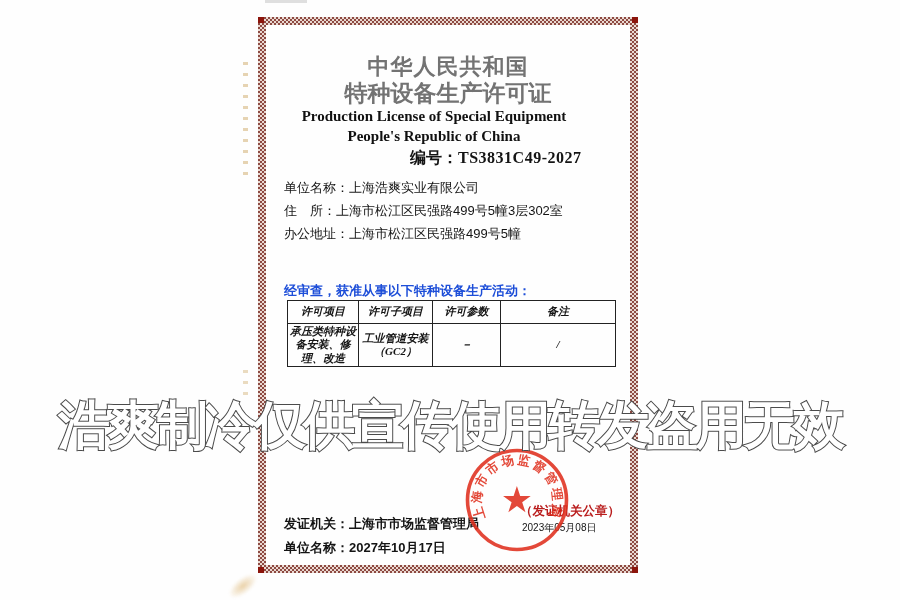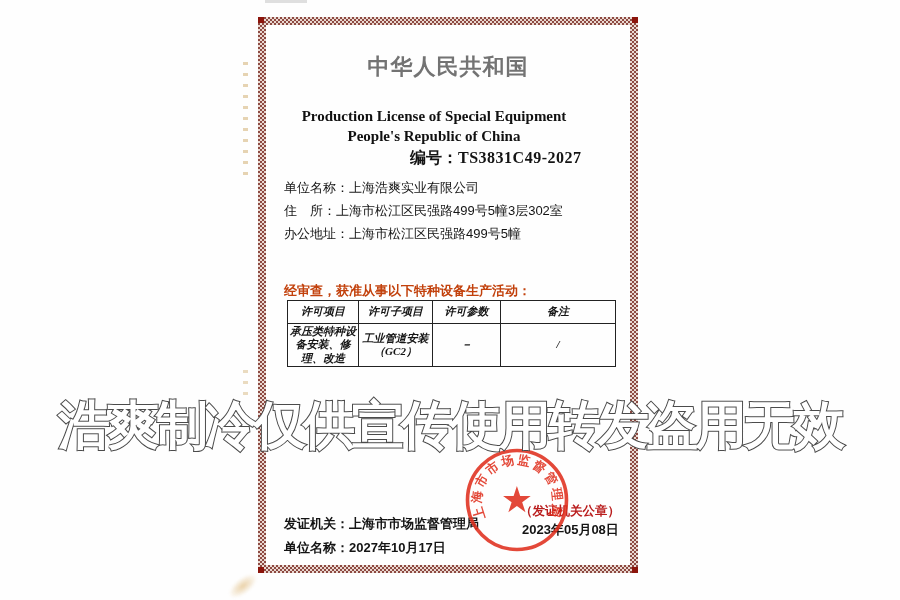--- a/index.html
+++ b/index.html
@@ -36,36 +36,36 @@
     font-family:"Liberation Serif",serif;font-weight:bold;line-height:1;}
   .title-en.l1{top:109px;font-size:15px;}
   .title-en.l2{top:129px;font-size:15px;}
 
   .license-no{position:absolute;left:410px;top:148px;font-size:16px;font-weight:bold;color:#141414;}
   .license-no .num{font-family:"Liberation Serif",serif;letter-spacing:.5px;}
 
   
   .field{position:absolute;left:284px;font-size:13px;font-weight:normal;color:#141414;white-space:nowrap;}
   .field.f0{top:179px;} .field.f1{top:202px;} .field.f2{top:225px;}
-  .approval{position:absolute;left:284px;top:282px;font-size:13px;font-weight:bold;color:#c2410c;}
+  .approval{position:absolute;left:284px;top:282px;font-size:13px;font-weight:bold;color:#1d4ed8;}
 
   
   table.lic{position:absolute;left:287px;top:300px;border-collapse:collapse;table-layout:fixed;
     width:328px;font-family:"Liberation Serif",serif;font-style:italic;color:#161616;}
   table.lic th,table.lic td{border:1.6px solid #222;text-align:center;vertical-align:middle;
     padding:1px 2px;line-height:1.2;}
   table.lic th{font-size:11px;font-weight:bold;height:20px;}
   table.lic td{font-size:11px;font-weight:bold;height:40px;}
   col.c1{width:71px;} col.c2{width:74px;} col.c3{width:68px;} col.c4{width:115px;}
 
   
   .footer-line{position:absolute;left:284px;font-size:13px;font-weight:bold;color:#141414;white-space:nowrap;}
   .footer-line.issuer{top:515px;} .footer-line.valid{top:539px;}
   .seal-note{position:absolute;left:520px;top:503px;font-size:12.5px;font-weight:bold;color:#b91c1c;}
-  .issue-date{position:absolute;left:522px;top:521px;font-size:13px;font-weight:bold;color:#141414;}
+  .issue-date{position:absolute;left:522px;top:521px;font-size:10px;font-weight:normal;color:#141414;}
 
   
   .stamp{position:absolute;left:462px;top:445px;width:110px;height:110px;z-index:20;opacity:.88;}
 
   
   .watermark{position:absolute;left:0;top:399px;width:900px;text-align:center;z-index:30;
     font-size:52px;font-weight:bold;letter-spacing:-3px;line-height:1;color:#ffffff;
     -webkit-text-stroke:2px #4c4c4c;paint-order:stroke fill;white-space:nowrap;
     text-shadow:0 0 1px rgba(60,60,60,.35);}
 </style>
@@ -81,20 +81,21 @@
 
   <div class="cert-frame">
     <div class="corner-dot tl"></div>
     <div class="corner-dot tr"></div>
     <div class="corner-dot bl"></div>
     <div class="corner-dot br"></div>
     <div class="inner"></div>
   </div>
 
   <div class="title-cn l1">中华人民共和国</div>
+  <div class="title-cn l2">特种设备生产许可证</div>
   <div class="title-en l1">Production License of Special Equipment</div>
   <div class="title-en l2">People's Republic of China</div>
 
   <div class="license-no">
     <span>编号：</span><span class="num">TS3831C49-2027</span>
   </div>
 
   <div class="field f0">
     <span>单位名称：</span><span>上海浩爽实业有限公司</span>
   </div>

